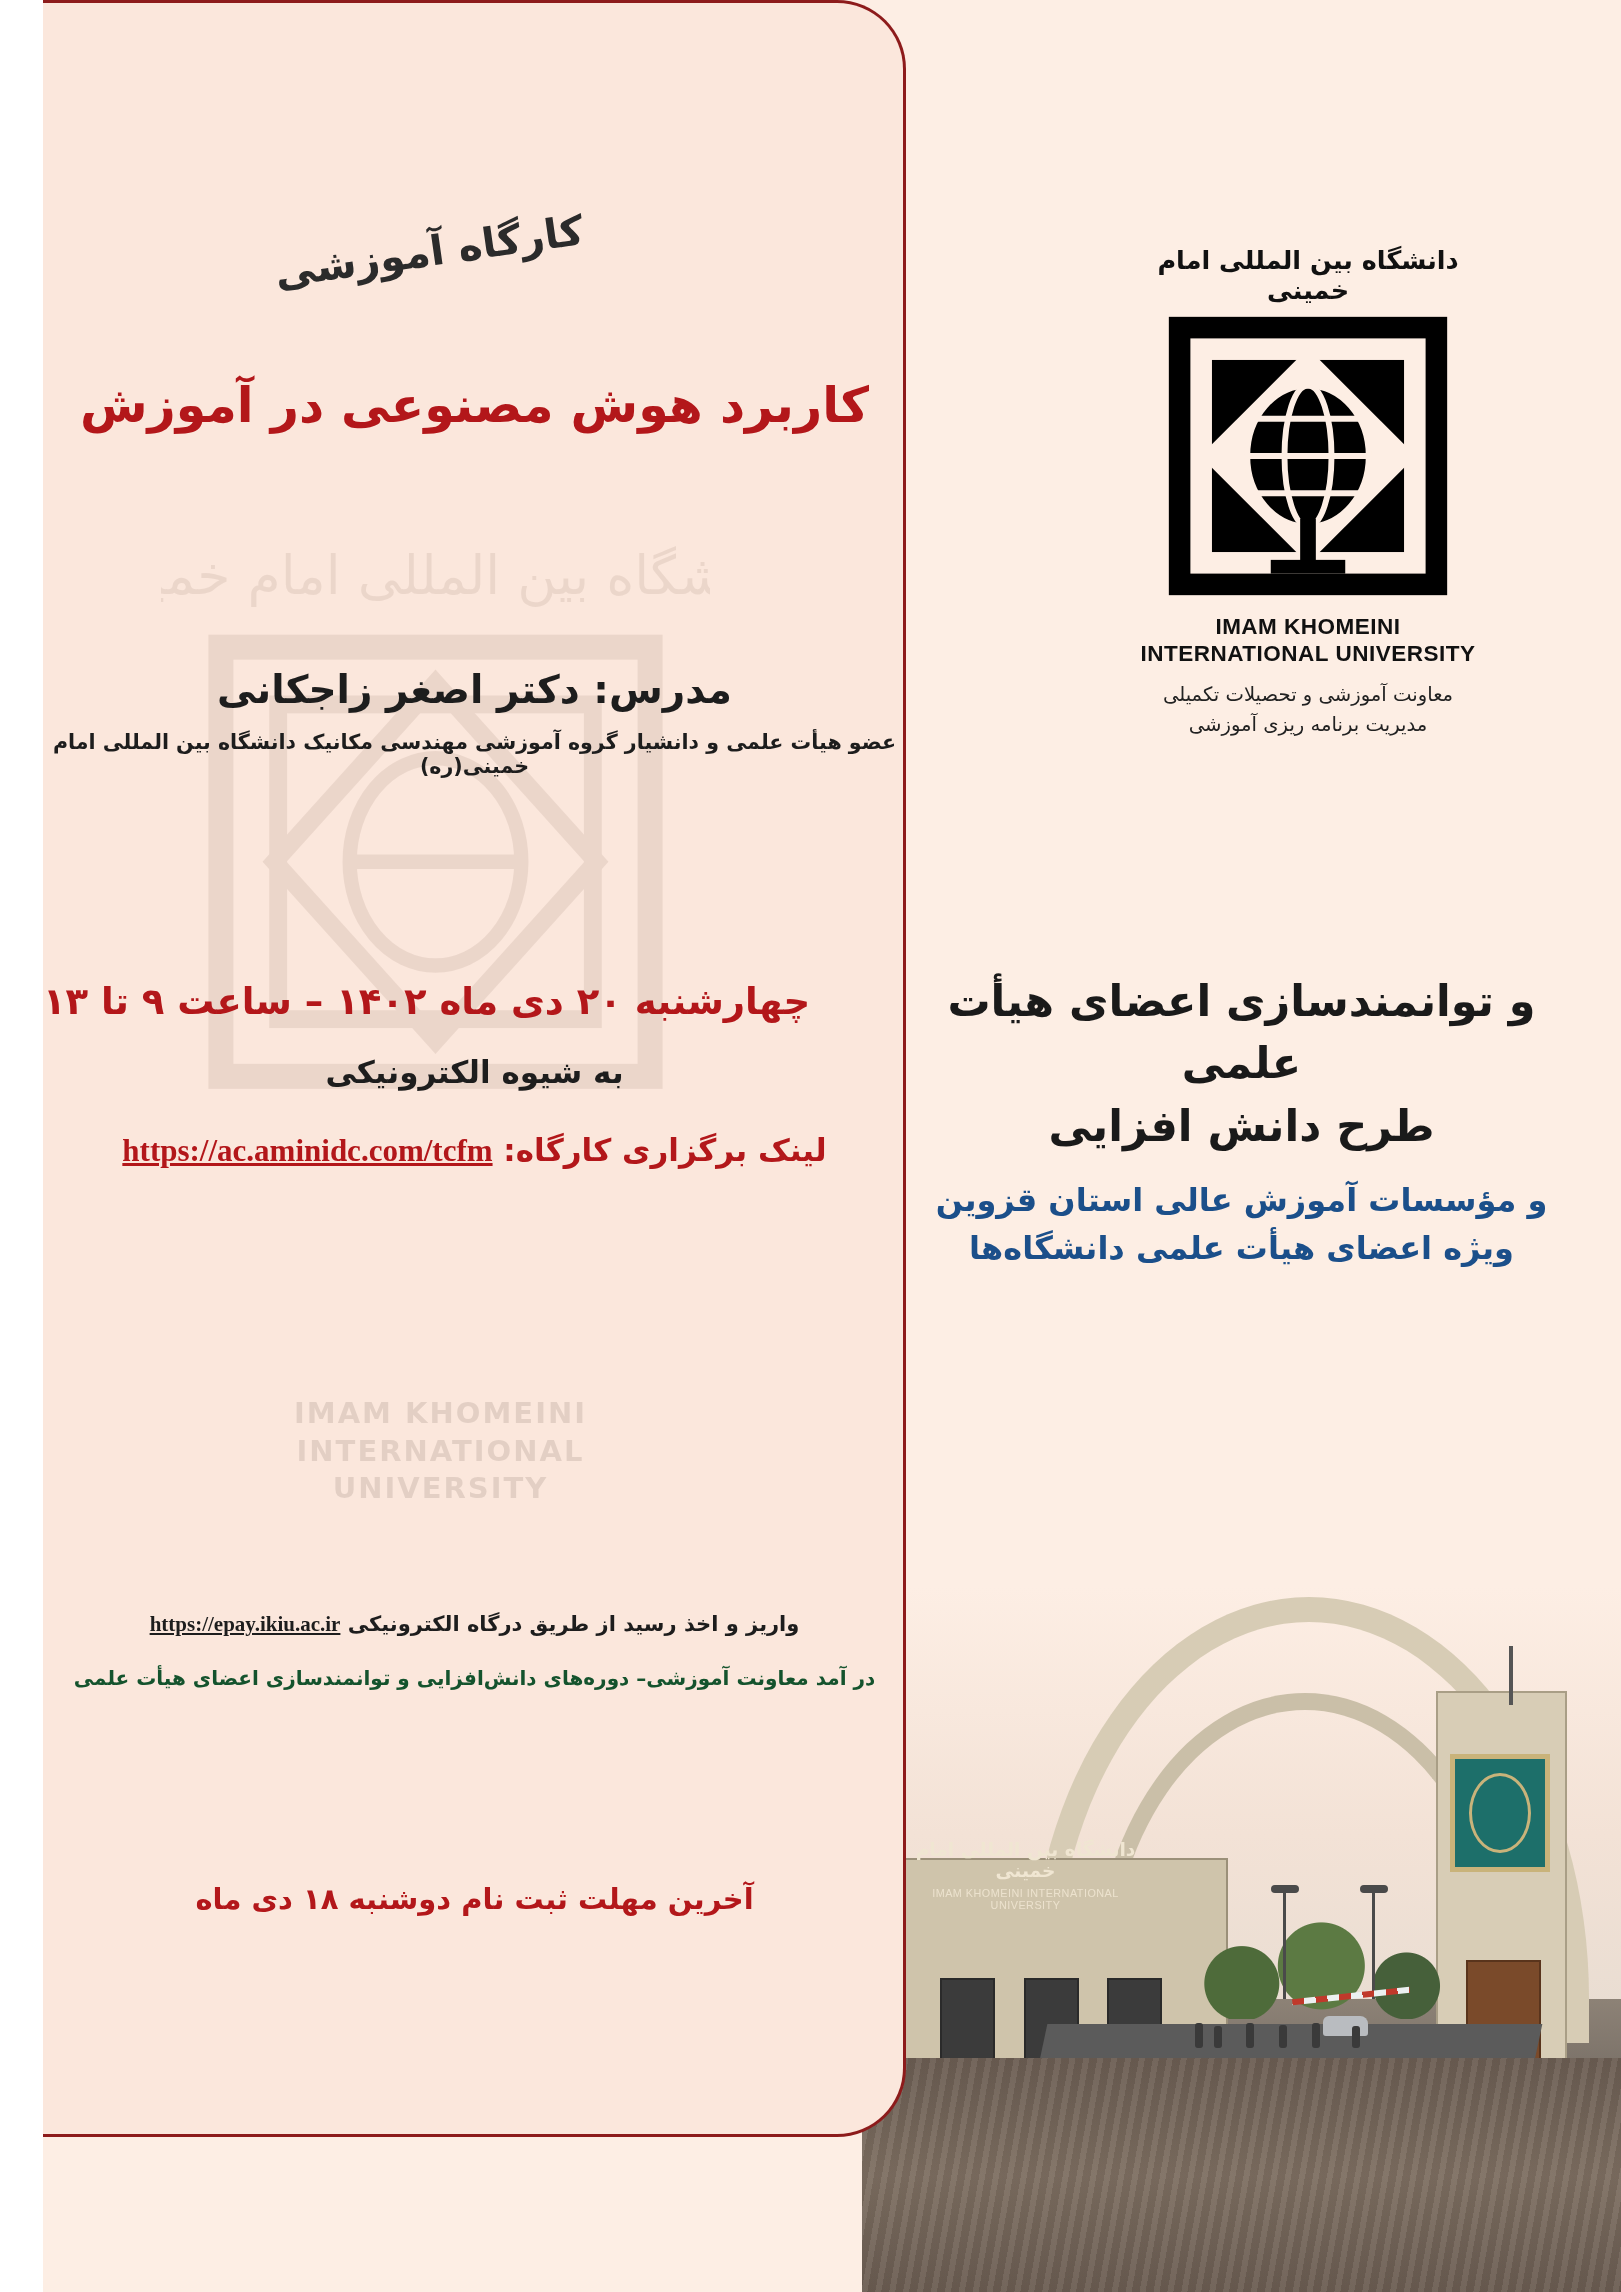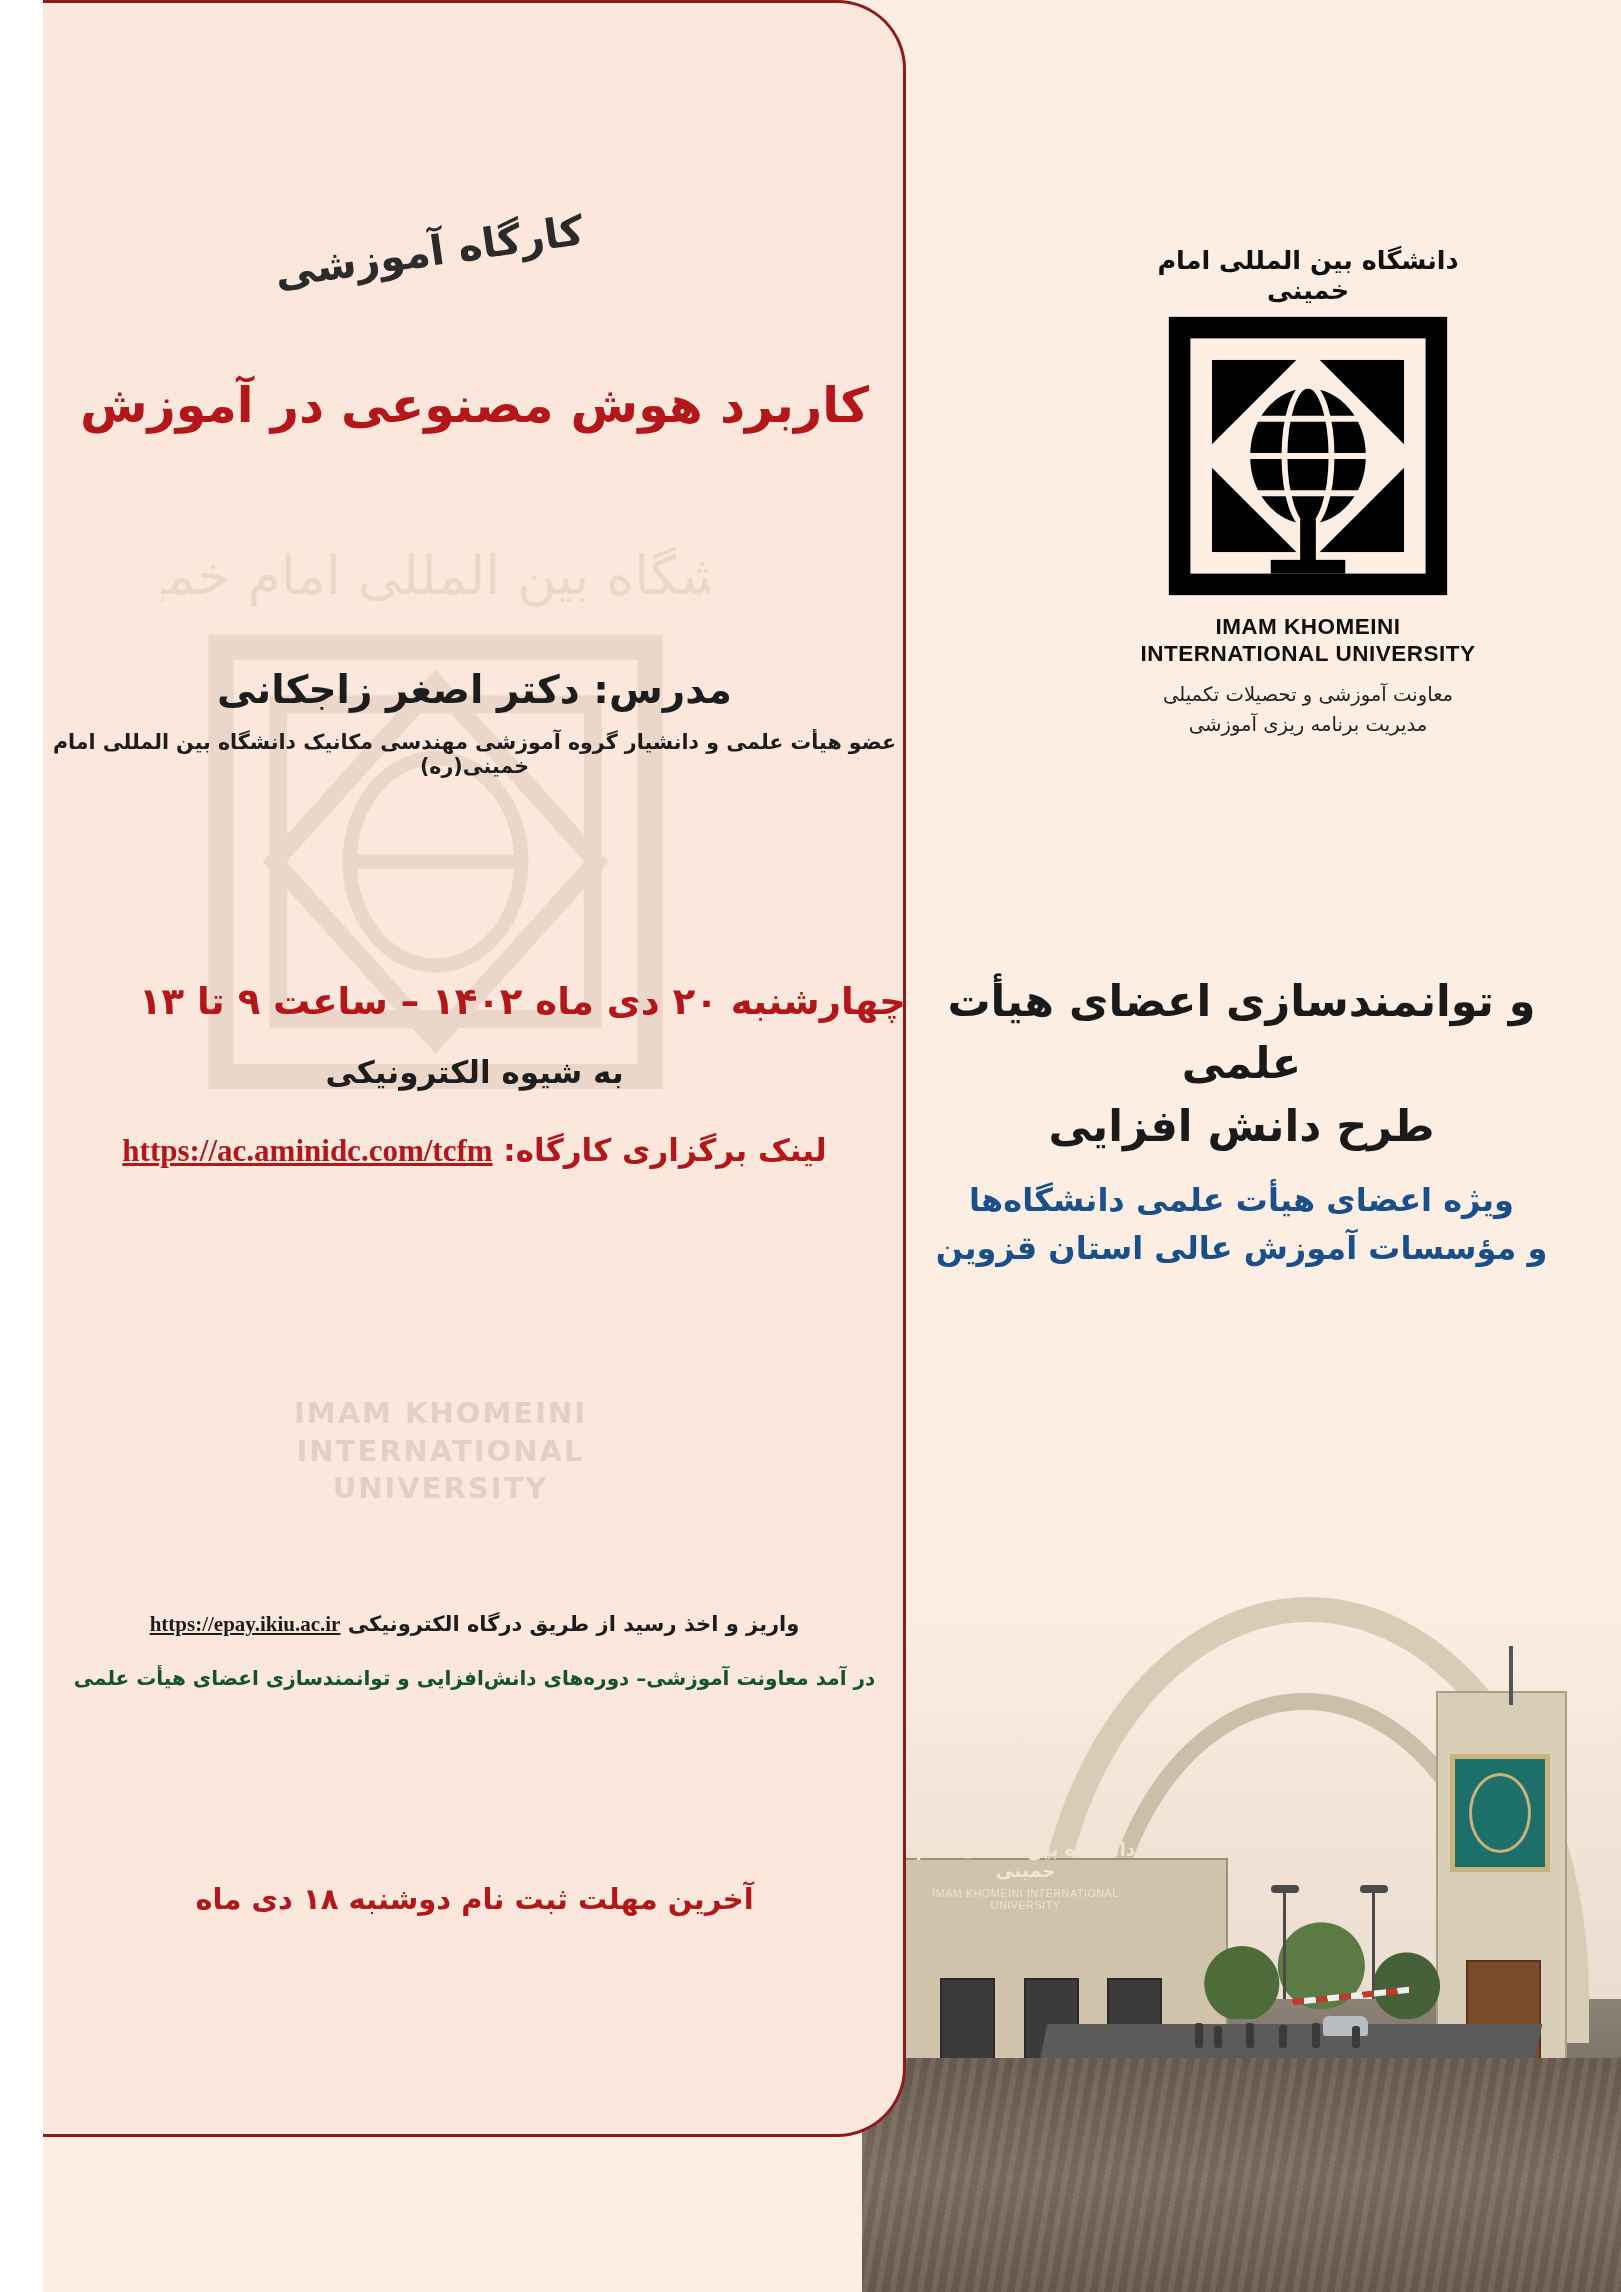--- a/index.html
+++ b/index.html
@@ -126,21 +126,21 @@
     text-align: center;
     font-size: 20.6px;
     font-weight: bold;
     color: #1d1d1d;
   }
   .t-date {
     position: absolute;
     right: 0;
     left: 0;
     top: 980px;
-    text-align: right;
+    text-align: left;
     font-size: 37px;
     font-weight: bold;
     color: #b3171a;
   }
   .t-mode {
     position: absolute;
     right: 0;
     left: 0;
     top: 1054px;
     text-align: center;
@@ -553,22 +553,22 @@
         <div>مدیریت برنامه ریزی آموزشی</div>
       </div>
     </div>
 
     <div class="r-heading">
       <div>و توانمندسازی اعضای هیأت علمی</div>
       <div>طرح دانش افزایی</div>
     </div>
 
     <div class="r-sub">
+      <div>و مؤسسات آموزش عالی استان قزوین</div>
       <div>ویژه اعضای هیأت علمی دانشگاه‌ها</div>
-      <div>و مؤسسات آموزش عالی استان قزوین</div>
     </div>
 
     <div class="photo">
       <div class="photo-sky"></div>
       <div class="ground"></div>
       <div class="big-arch"></div>
       <div class="big-arch-2"></div>
       <div class="arch-left-band"></div>
       <div class="arch-left"></div>
       <div class="arch-left-win" style="left:78px"></div>

